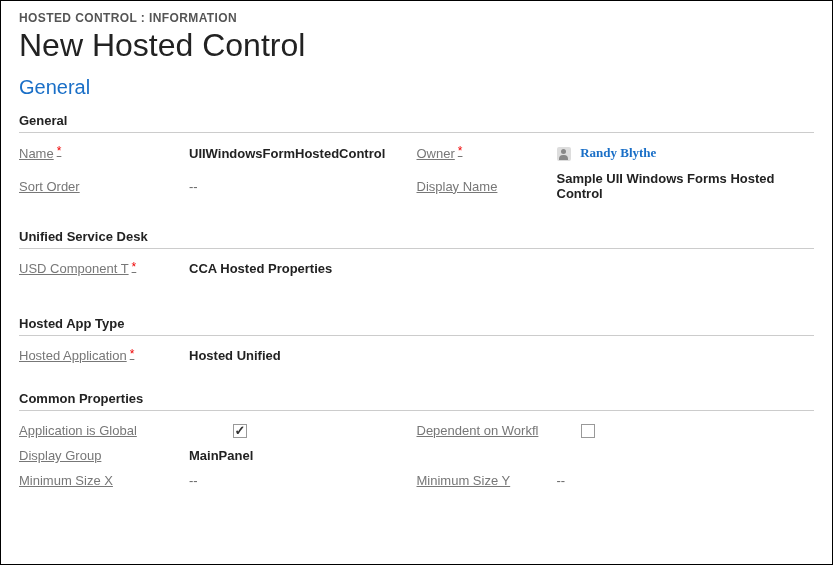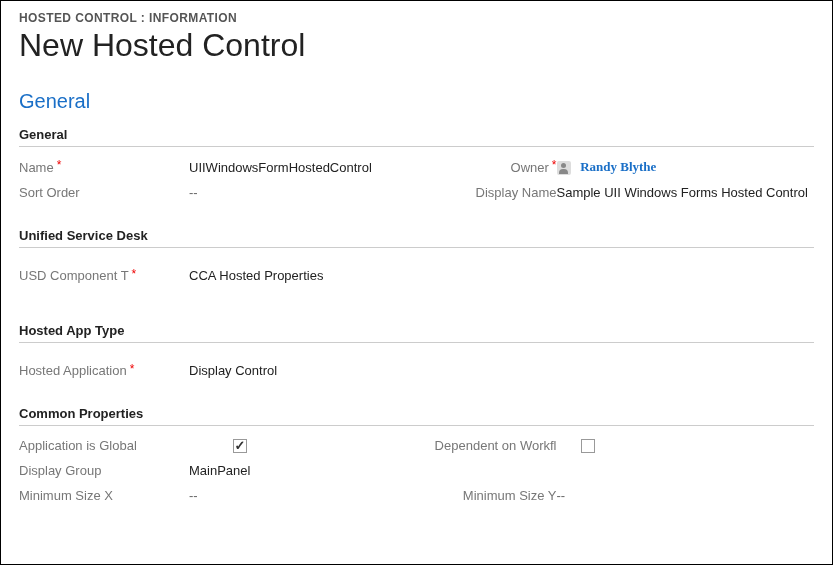--- a/index.html
+++ b/index.html
@@ -21,21 +21,21 @@
       font-size: 12px;
       color: #555;
       letter-spacing: 0.4px;
       margin-bottom: 2px;
       font-weight: bold;
     }
     .page-title {
       font-size: 32px;
       font-weight: 300;
       color: #222;
-      margin-bottom: 26px;
+      margin-bottom: 12px;
     }
     .tab-header {
       font-size: 20px;
       font-weight: 400;
       color: #1a6fc7;
       margin-bottom: 14px;
     }
     .section-header {
       font-size: 13px;
       font-weight: 600;
@@ -52,46 +52,45 @@
       display: flex;
       margin-bottom: 10px;
     }
     .cell {
       display: flex;
       align-items: center;
       width: 50%;
     }
     .cell.full {
       width: 100%;
-      margin-top: 8px;
     }
     .field-label {
       color: #777;
       width: 170px;
       flex: 0 0 170px;
       display: flex;
       align-items: center;
       font-size: 13px;
+      text-decoration: underline;
     }
     .cell.right .field-label {
       width: 140px;
       flex: 0 0 140px;
-      justify-content: flex-end;
     }
     .req {
       color: #e00;
       margin-left: 3px;
       font-size: 12px;
       position: relative;
       top: -2px;
     }
     .field-value {
       color: #222;
       font-size: 13px;
-      font-weight: 400;
+      font-weight: 700;
     }
     .field-value.link {
       color: #1a6fc7;
       font-weight: 600;
       cursor: pointer;
       font-family: Liberation Serif, serif;
     }
     .field-value.empty {
       color: #666;
       font-weight: 400;
@@ -208,21 +207,21 @@
 </div>
 
 <div class="section-header">Hosted App Type</div>
 
 <div class="row gap-med">
   <div class="cell full">
     <div class="field-label">
       <span>Hosted Application</span>
       <span class="req">*</span>
     </div>
-    <div class="field-value">Display Control</div>
+    <div class="field-value">Hosted Unified</div>
   </div>
 </div>
 
 <div class="section-header">Common Properties</div>
 
 <div class="row">
   <div class="cell">
     <div class="field-label">Application is Global</div>
     <div class="checkbox checked"></div>
   </div>

